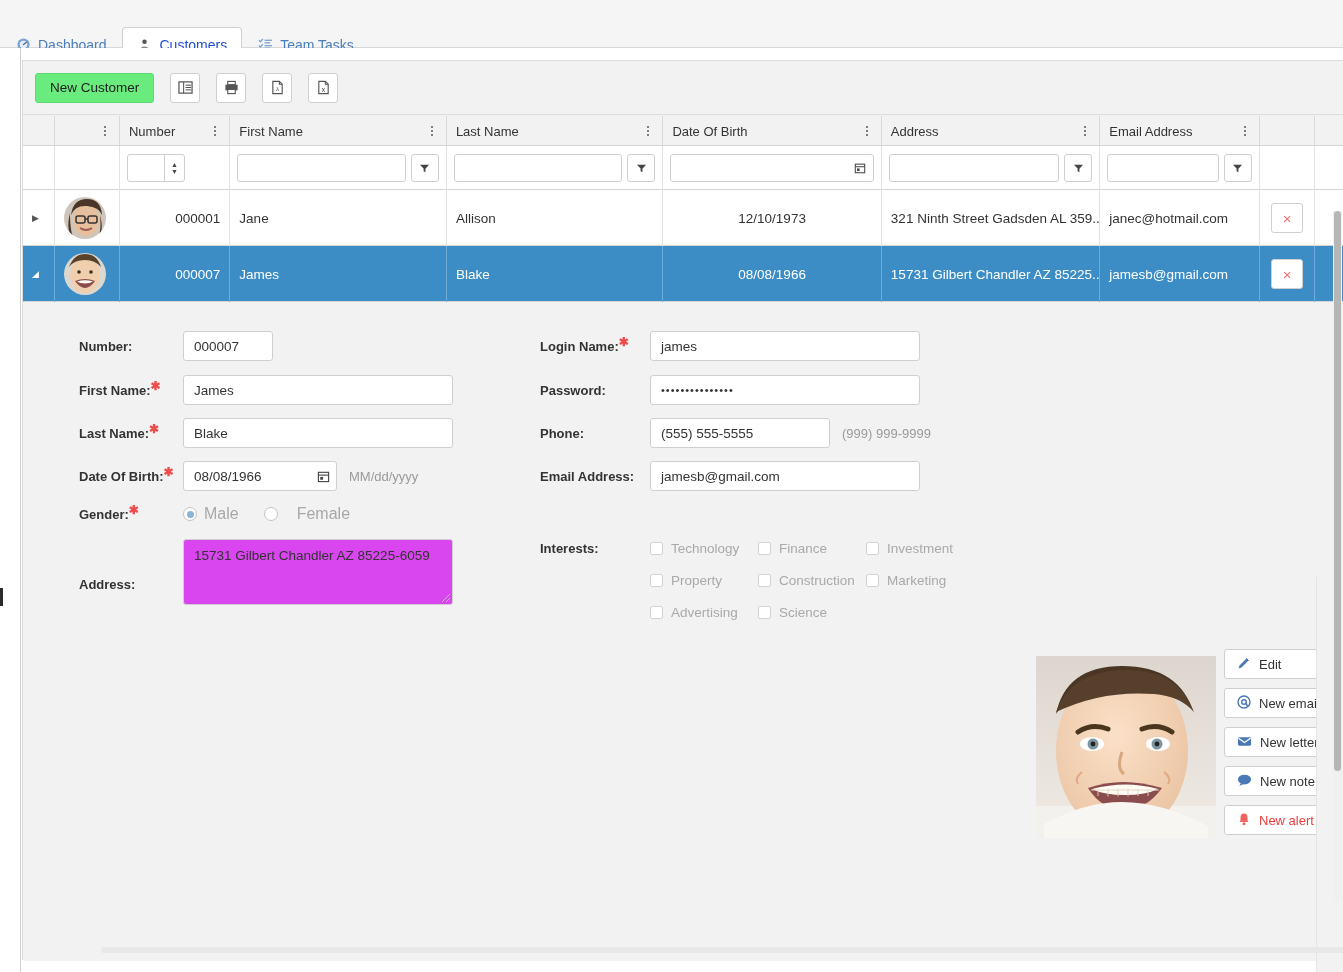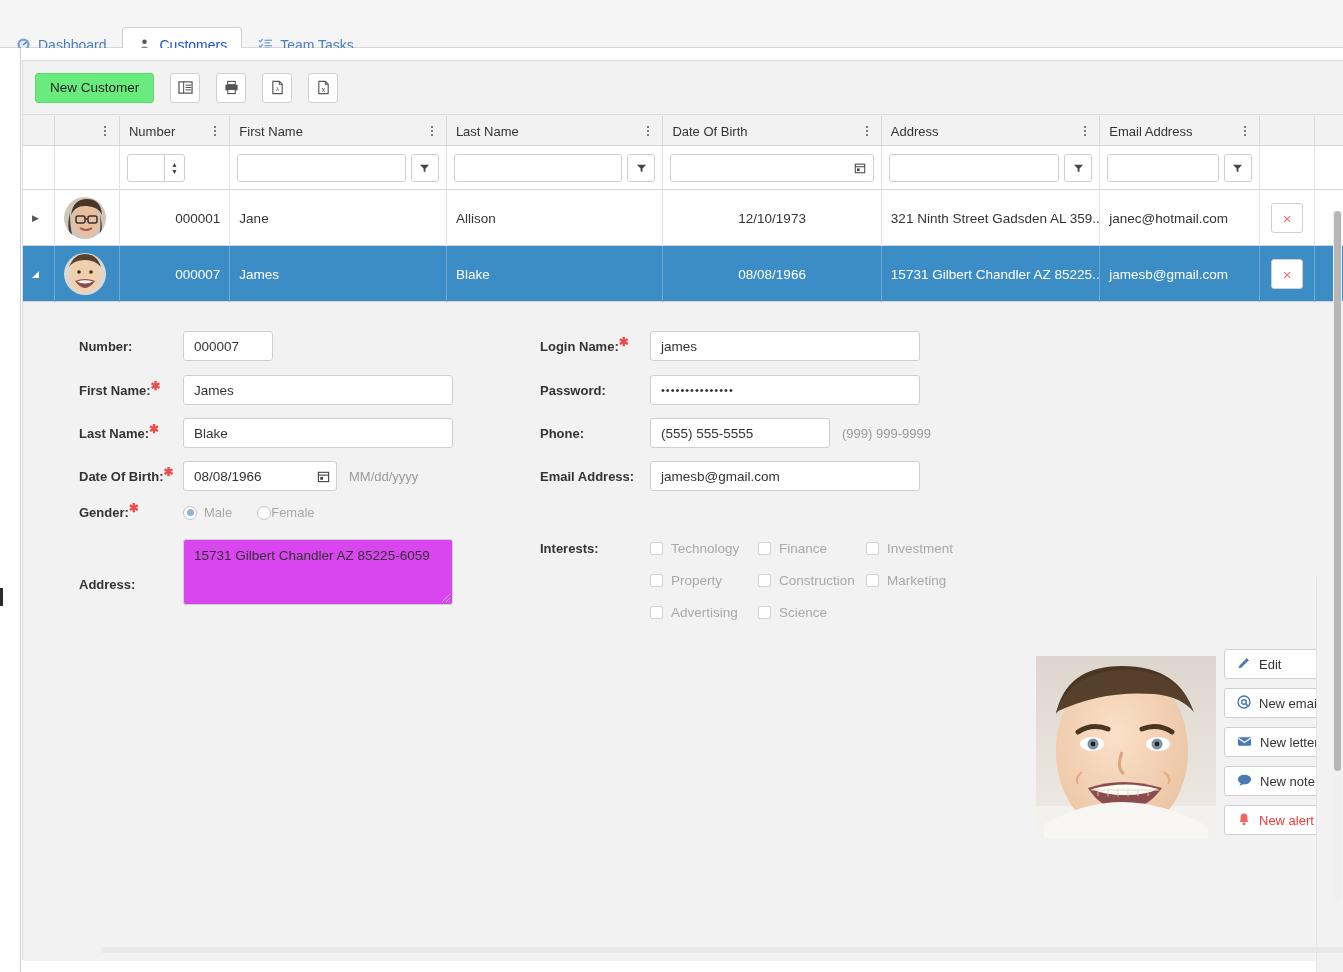--- a/index.html
+++ b/index.html
@@ -168,21 +168,21 @@
     height: 30px; padding: 0 10px; font-size: 13.5px; color: #333;
     display: flex; align-items: center; font-family: inherit;
   }
   .hint { color: #9a9a9a; font-size: 13px; }
   .radio {
     width: 14px; height: 14px; border-radius: 50%;
     border: 1px solid #c4c4c4; background: #fff;
     display: inline-flex; align-items: center; justify-content: center; flex: none;
   }
   .radio.on::after { content: ""; width: 7px; height: 7px; border-radius: 50%; background: #8bb4d8; }
-  .radlbl { color: #a8a8a8; font-size: 13px; }
+  .radlbl { color: #a8a8a8; font-size: 16px; }
   .tarea {
     border: 1px solid #cfcfcf; border-radius: 3px; background: #d946ef;
     padding: 8px 10px; font-size: 13.5px; color: #333;
     position: relative;
   }
   .tarea::after {
     content: ""; position: absolute; right: 2px; bottom: 2px;
     width: 8px; height: 8px;
     background:
       linear-gradient(135deg, transparent 45%, #b8b8b8 45%, #b8b8b8 55%, transparent 55%),
@@ -529,21 +529,21 @@
             </span>
           </span>
           <span class="hint" style="margin-left:12px;">MM/dd/yyyy</span>
         </div>
 
         <div class="frm-row" style="left:56px; top:186px;">
           <span class="flabel" style="width:104px;"><span>Gender:</span><span class="req">✱</span></span>
           <span class="radio on"></span>
           <span class="radlbl" style="margin-left:7px;">Male</span>
           <span class="radio" style="margin-left:25px;"></span>
-          <span class="radlbl" style="margin-left:0;">Female</span>
+          <span class="radlbl" style="margin-left:19px;">Female</span>
         </div>
 
         <div class="frm-row" style="left:56px; top:218px; align-items:flex-start;">
           <span class="flabel" style="width:104px; margin-top:40px;">Address:</span>
           <span class="tarea" style="width:270px; height:66px; margin-top:2px;">15731 Gilbert Chandler AZ 85225-6059</span>
         </div>
 
         <div class="frm-row" style="left:517px; top:12px;">
           <span class="flabel" style="width:110px;"><span>Login Name:</span><span class="req">✱</span></span>
           <span class="tin" style="width:270px;">james</span>

